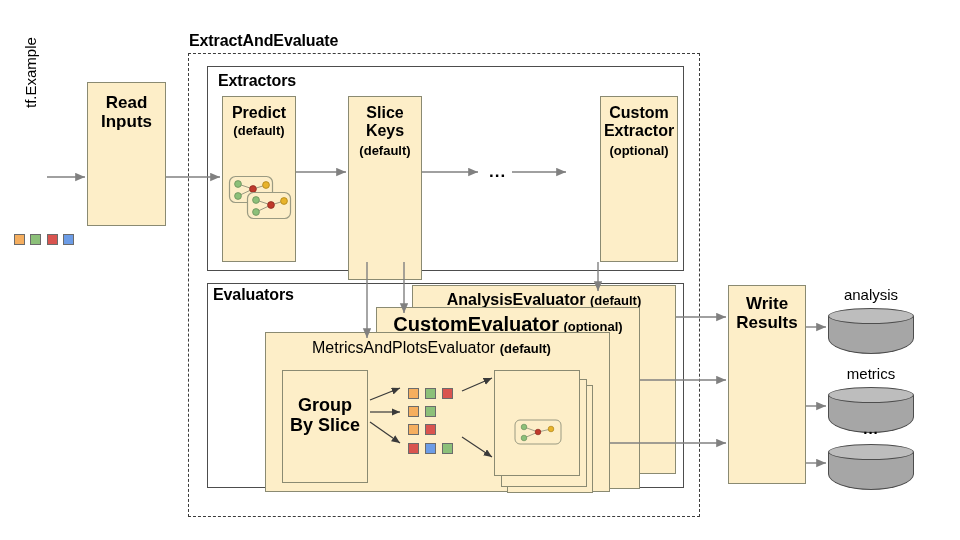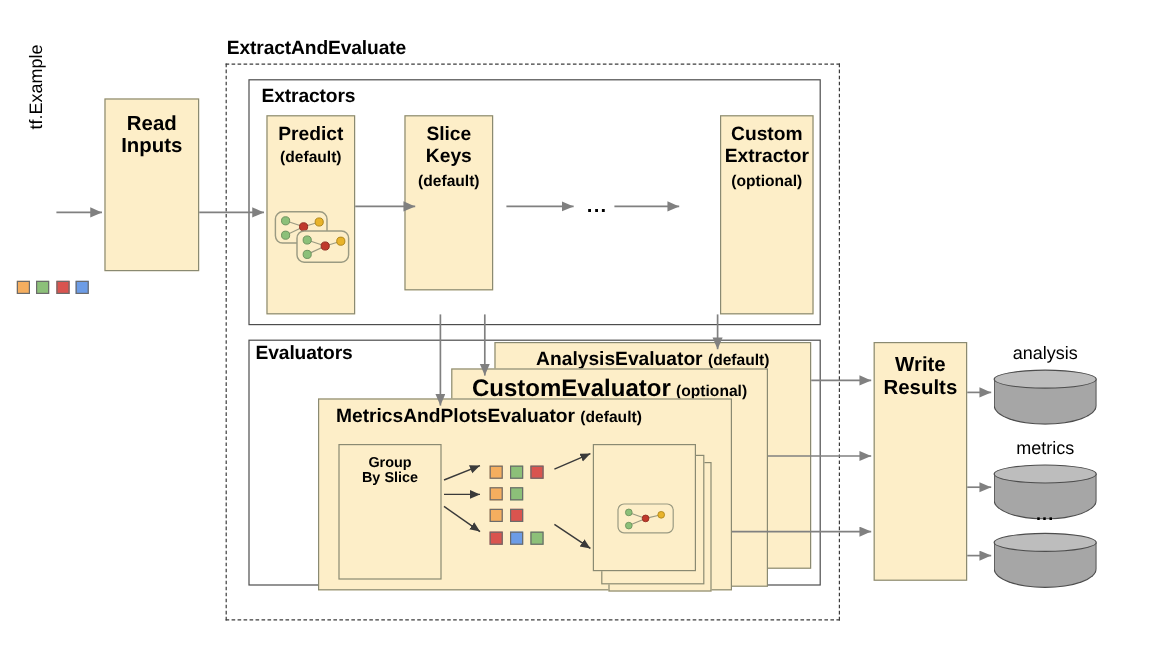--- a/index.html
+++ b/index.html
@@ -138,21 +138,21 @@
       <line x1="28" y1="25" x2="43" y2="30" stroke="#9a9a82" stroke-width="1"></line>
       <line x1="28" y1="37" x2="43" y2="30" stroke="#9a9a82" stroke-width="1"></line>
       <line x1="43" y1="30" x2="56" y2="26" stroke="#9a9a82" stroke-width="1"></line>
       <circle cx="28" cy="25" r="3.4" fill="#8cc079" stroke="#6b8f5c" stroke-width=".8"></circle>
       <circle cx="28" cy="37" r="3.4" fill="#8cc079" stroke="#6b8f5c" stroke-width=".8"></circle>
       <circle cx="43" cy="30" r="3.4" fill="#c0392b" stroke="#8e2b20" stroke-width=".8"></circle>
       <circle cx="56" cy="26" r="3.4" fill="#e8b32a" stroke="#ad8418" stroke-width=".8"></circle>
     </svg>
   </div>
 
-  <div class="box tanbox" style="left:337px;top:96px;width:74px;height:146px;">
+  <div class="box tanbox" style="left:348px;top:96px;width:74px;height:184px;">
     <div class="blabel" style="top:7px;font-size:16px;">Slice
 Keys</div>
     <div class="bsub" style="top:47px;font-size:13px;">(default)</div>
   </div>
 
   <div class="dots" style="left:489px;top:162px;font-size:17px;">...</div>
 
   <div class="box tanbox" style="left:568px;top:96px;width:78px;height:166px;margin-left:32px;">
     <div class="blabel" style="top:7px;font-size:16px;">Custom
 Extractor</div>
@@ -171,26 +171,26 @@
 
   <div class="box tanbox" style="left:376px;top:307px;width:264px;height:182px;">
     <div style="position:absolute;left:0;right:0;top:5px;text-align:center;white-space:nowrap;">
       <span style="font-size:20px;font-weight:bold;">CustomEvaluator</span>
       <span style="font-size:13px;font-weight:bold;">(optional)</span>
     </div>
   </div>
 
   <div class="box tanbox" style="left:265px;top:332px;width:345px;height:160px;">
     <div style="position:absolute;left:14px;top:6px;white-space:nowrap;">
-      <span style="font-size:16px;font-weight:bold;">MetricsAndPlotsEvaluator</span>
+      <span style="font-size:16px;font-weight:normal;margin-left:32px;">MetricsAndPlotsEvaluator</span>
       <span style="font-size:13px;font-weight:bold;">(default)</span>
     </div>
 
     <div class="box tanbox" style="left:16px;top:37px;width:86px;height:113px;">
-      <div class="blabel" style="top:8px;font-size:12px;">Group
+      <div class="blabel" style="top:24px;font-size:18px;">Group
 By Slice</div>
     </div>
 
     <div>
       <div class="sw sw-o" style="left:142px;top:55px;"></div>
       <div class="sw sw-g" style="left:159px;top:55px;"></div>
       <div class="sw sw-r" style="left:176px;top:55px;"></div>
 
       <div class="sw sw-o" style="left:142px;top:73px;"></div>
       <div class="sw sw-g" style="left:159px;top:73px;"></div>

